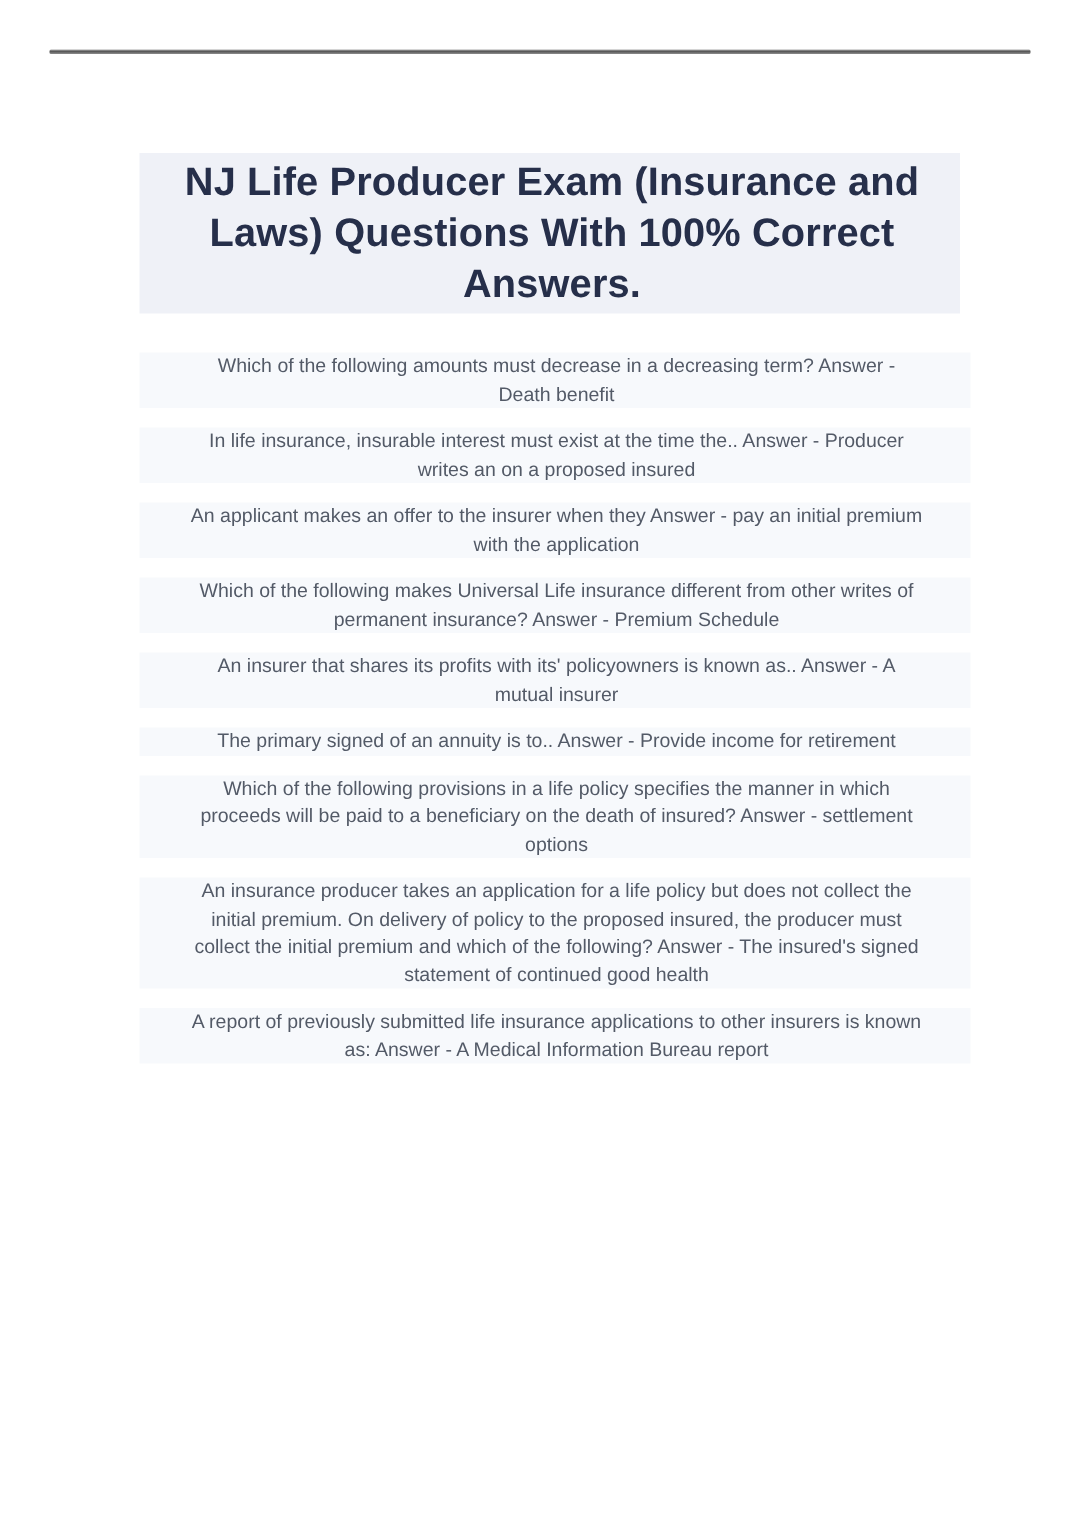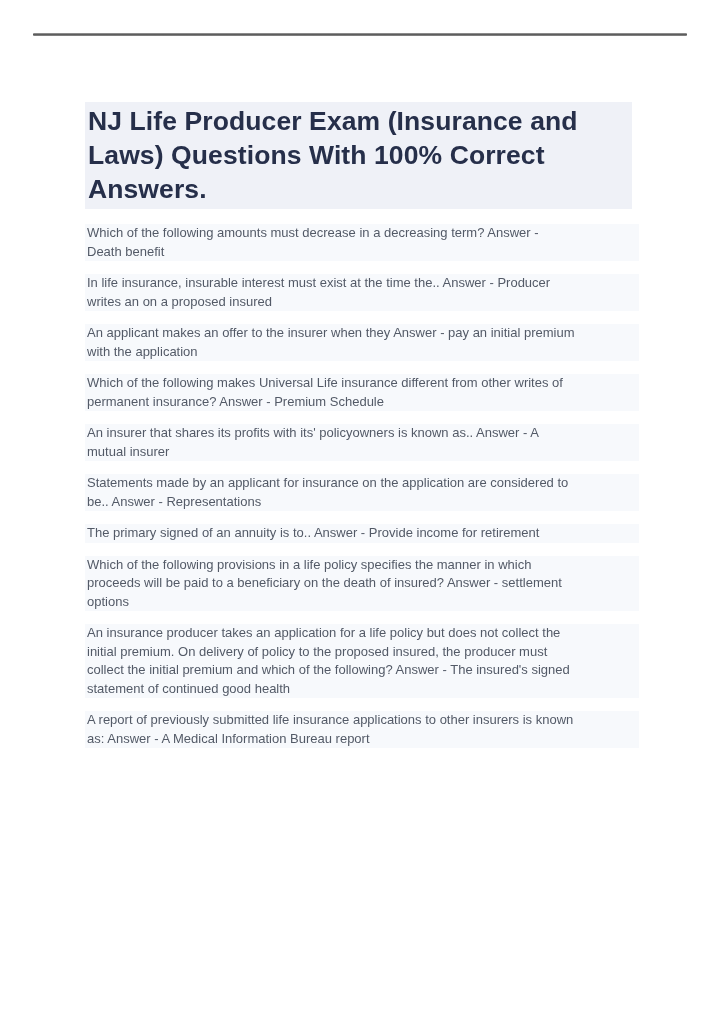--- a/index.html
+++ b/index.html
@@ -19,38 +19,39 @@
     position: absolute;
     left: 33px;
     top: 33px;
     width: 654px;
     height: 3px;
     background: linear-gradient(to bottom, #a9a9a9, #585858 45%, #8e8e8e);
     border-radius: 1px;
   }
   .content {
     position: absolute;
-    left: 85px;
+    left: 93px;
     top: 102px;
     width: 565px;
+    text-align: center;
   }
   .title {
     margin: 0;
     width: 544px;
     background: #eff1f7;
     color: #262f4a;
     font-size: 26.5px;
     font-weight: bold;
     line-height: 34px;
     padding: 2px 0 3px 3px;
     white-space: pre-line;
     letter-spacing: 0.1px;
   }
   .qa-list {
-    margin-top: 15px;
+    margin-top: 26px;
   }
   .qa {
     margin: 0 0 13px 0;
     width: 552px;
     font-size: 13px;
     line-height: 18.5px;
     color: #535a67;
     white-space: pre-line;
     background: #f7f9fc;
     padding: 0 0 0 2px;
@@ -69,22 +70,20 @@
         <p class="qa">Which of the following amounts must decrease in a decreasing term? Answer -
 Death benefit</p>
         <p class="qa">In life insurance, insurable interest must exist at the time the.. Answer - Producer
 writes an on a proposed insured</p>
         <p class="qa">An applicant makes an offer to the insurer when they Answer - pay an initial premium
 with the application</p>
         <p class="qa">Which of the following makes Universal Life insurance different from other writes of
 permanent insurance? Answer - Premium Schedule</p>
         <p class="qa">An insurer that shares its profits with its' policyowners is known as.. Answer - A
 mutual insurer</p>
-        <p class="qa">Statements made by an applicant for insurance on the application are considered to
-be.. Answer - Representations</p>
         <p class="qa">The primary signed of an annuity is to.. Answer - Provide income for retirement</p>
         <p class="qa">Which of the following provisions in a life policy specifies the manner in which
 proceeds will be paid to a beneficiary on the death of insured? Answer - settlement
 options</p>
         <p class="qa">An insurance producer takes an application for a life policy but does not collect the
 initial premium. On delivery of policy to the proposed insured, the producer must
 collect the initial premium and which of the following? Answer - The insured's signed
 statement of continued good health</p>
         <p class="qa">A report of previously submitted life insurance applications to other insurers is known
 as: Answer - A Medical Information Bureau report</p>

